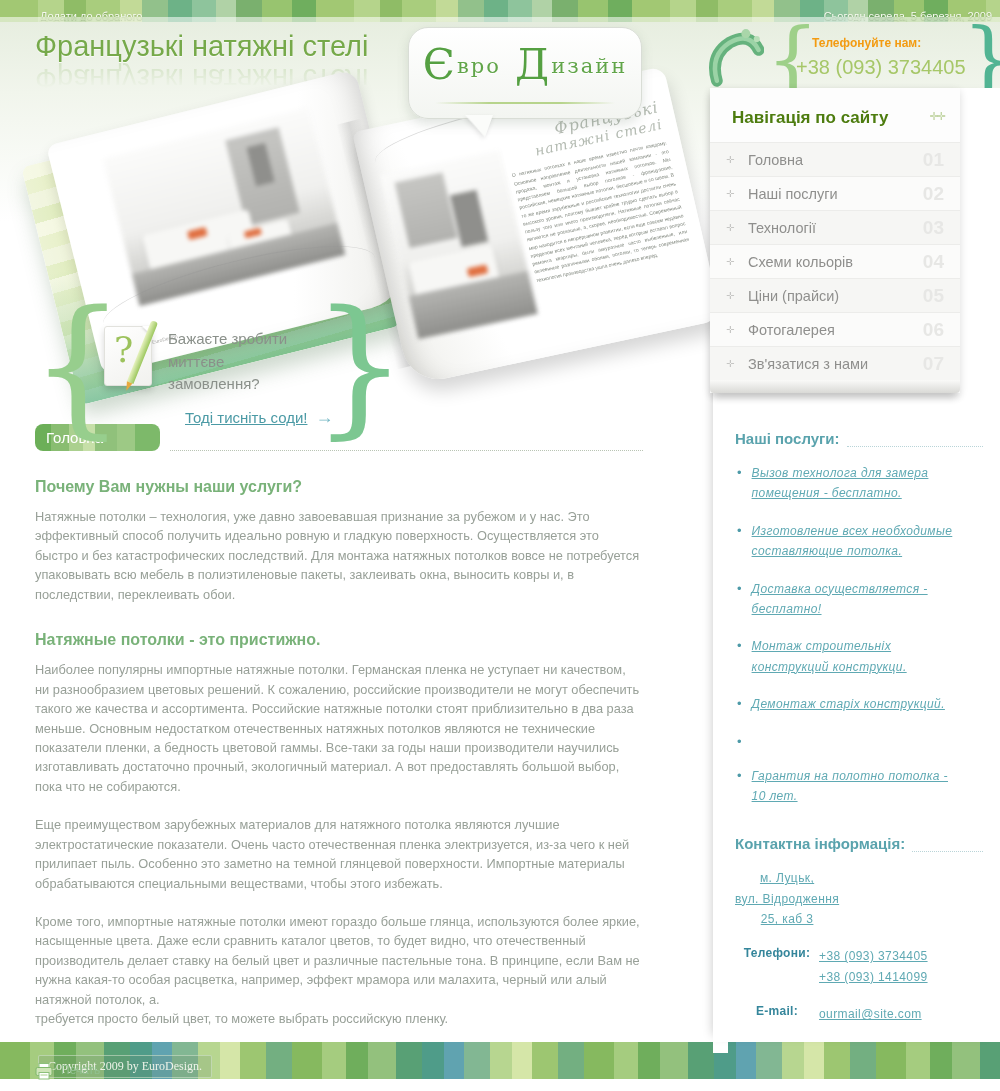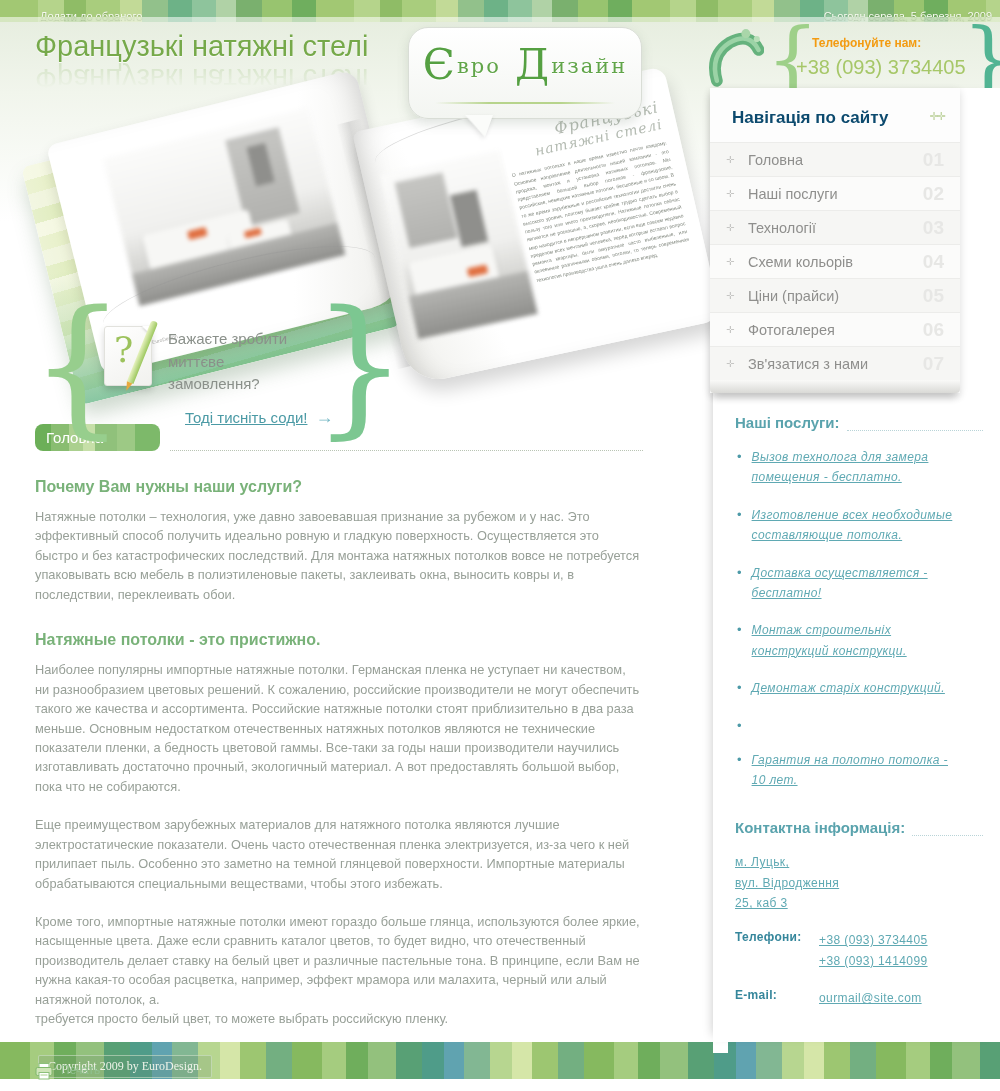--- a/index.html
+++ b/index.html
@@ -59,21 +59,21 @@
   .side-bg{left:713px;top:88px;width:287px;height:954px;background:#fff;
     box-shadow:-7px 0 10px -7px rgba(0,0,0,.22);z-index:1;}
   .hline{height:1px;background:#e4e4e2;z-index:0;}
   .hl1{left:956px;top:90px;width:44px;}
   .hl2{left:956px;top:122px;width:44px;}
 
   
   .nav{left:710px;top:88px;width:250px;z-index:7;background:#fdfdfd;
     box-shadow:0 3px 8px rgba(0,0,0,.14);}
   .nav-head{position:relative;padding:20px 16px 14px 22px;}
-  .nav-title{font-size:17px;font-weight:bold;color:#0c4a6e;text-shadow:0 1px 0 #fff;}
+  .nav-title{font-size:17px;font-weight:bold;color:#4d7c0f;text-shadow:0 1px 0 #fff;}
   .nav-cross{position:absolute;right:16px;top:22px;font-size:11px;color:#b9cf96;letter-spacing:-2px;}
   .nav-row{display:flex;align-items:center;height:33px;border-top:1px solid #ececea;cursor:pointer;}
   .nav-row:nth-child(odd){background:#f6f6f4;}
   .nav-row:nth-child(even){background:#fbfbfa;}
   .nav-plus{width:12px;margin-left:16px;font-size:10px;color:#c6c6c4;}
   .nav-lbl{flex:1;margin-left:10px;font-size:14.5px;color:#8f8f8d;}
   .nav-num{margin-right:16px;font-size:19px;font-weight:bold;color:#e7e7e5;}
   .nav-bottom{height:13px;background:linear-gradient(180deg,#fafaf8,#d9d9d6);
     border-radius:0 0 4px 4px;box-shadow:0 7px 9px -4px rgba(0,0,0,.28);}
 
@@ -148,29 +148,29 @@
     background:linear-gradient(90deg,#6caf58 0,#6caf58 16px,#89bd71 16px,#89bd71 34px,
       #abd08f 34px,#abd08f 48px,#c6dfa8 48px,#c6dfa8 60px,#90c17b 60px,#90c17b 82px,
       #9dc985 82px,#9dc985 100px,#7db96a 100px,#7db96a 125px);}
   .tab-dots{flex:1;height:20px;border-bottom:1px dotted #b9c4b4;margin-left:10px;}
   .content h2{margin:27px 0 11px 0;font-size:16px;color:#79b279;}
   .content p{margin:0 0 19px 0;font-size:12.8px;line-height:1.52;color:#98a098;white-space:pre-line;}
   .print-row{margin-top:34px;display:flex;align-items:flex-start;cursor:pointer;}
   .print-lbl{margin-left:7px;font-size:12px;color:#90c08f;}
 
   
-  .side{left:735px;top:414px;width:248px;z-index:4;}
+  .side{left:735px;top:430px;width:248px;z-index:4;}
   .side-head{display:flex;align-items:flex-end;margin-bottom:16px;}
   .side-head .t{font-size:15px;font-weight:bold;color:#5aa3ad;white-space:nowrap;}
   .side-head .dots{flex:1;height:12px;border-bottom:1px dotted #b9d4d8;margin-left:7px;}
   .svc{display:flex;margin:0 0 17px 0;}
   .svc .blt{color:#4d9aa8;font-size:13px;margin:2px 10px 0 2px;}
   .svc a{font-size:12px;letter-spacing:.4px;line-height:1.7;color:#5fa9b3;
     text-decoration:underline;cursor:pointer;width:212px;display:inline-block;font-style:italic;}
-  .contacts{margin-top:29px;}
+  .contacts{margin-top:29px;text-align:center;}
   .crow{display:flex;margin-bottom:17px;}
   .crow .lab{width:84px;font-size:12px;font-weight:bold;color:#35869b;letter-spacing:.3px;}
   .crow a{display:block;font-size:12px;letter-spacing:.4px;line-height:1.7;
     color:#5fa9b3;text-decoration:underline;cursor:pointer;}
 
   
   .footer{left:0;top:1042px;width:1000px;height:37px;
     background:repeating-linear-gradient(90deg,
       #86b95f 0 30px,#a5cc7f 30px 54px,#6fae5c 54px 76px,#93c17d 76px 104px,
       #58a075 104px 130px,#4f9c89 130px 152px,#60a3b0 152px 172px,#82b793 172px 198px,

